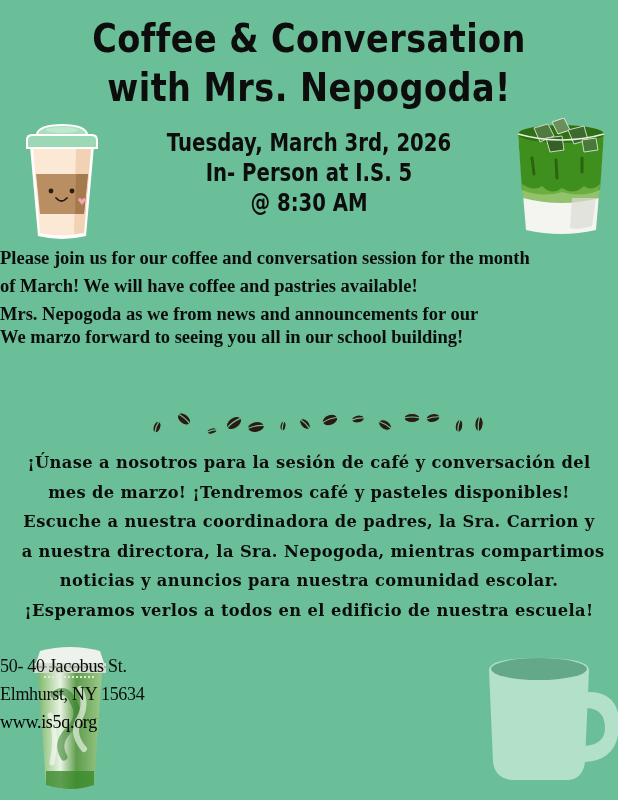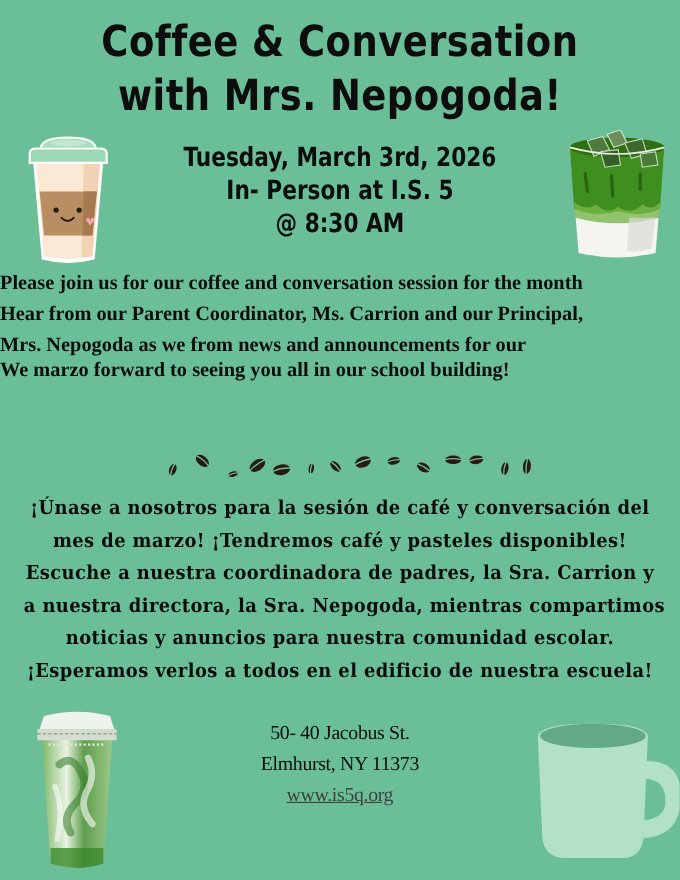--- a/index.html
+++ b/index.html
@@ -59,28 +59,27 @@
       font-size: 17.5px;
       line-height: 29.5px;
       letter-spacing: 0.4px;
       transform: scaleX(0.93);
       transform-origin: center top;
     }
     .es-body span { display: block; white-space: nowrap; }
 
     .address {
       position: absolute; left: 0; width: 618px; top: 652px;
-      text-align: center;
       font-family: "Liberation Serif", serif;
       font-size: 18px;
       line-height: 28px;
       letter-spacing: -0.3px;
     }
     .address span { display: block; }
-    .address a { color: #404040; text-decoration: underline; }
+    .address a { color: #000000; }
 
     .art { position: absolute; }
     .art svg { display: block; }
   </style>
 </head>
 <body>
 
 <div class="poster">
 
   <h1 class="title">
@@ -133,21 +132,21 @@
   </div>
 
   <div class="event">
     <span>Tuesday, March 3rd, 2026</span>
     <span>In- Person at I.S. 5</span>
     <span>@ 8:30 AM</span>
   </div>
 
   <div class="en-body">
     <span>Please join us for our coffee and conversation session for the month</span>
-    <span>Hear from our Parent Coordinator, Ms. Carrion and our Principal,</span>
+    <span>of March! We will have coffee and pastries available!</span>
     <span>Mrs. Nepogoda as we from news and announcements for our</span>
     <span class="tight">We marzo forward to seeing you all in our school building!</span>
   </div>
 
   <div class="beans">
     <svg width="618" height="40" viewBox="0 0 618 40">
       <g fill="#2a1a12" stroke="#6bbf98" stroke-width="1.2">
         <g transform="translate(157,22) rotate(-70)">
             <ellipse rx="6" ry="3.8"></ellipse>
             <path d="M-6 0 Q0 -1.5 6 0" fill="none"></path>
@@ -235,21 +234,21 @@
       <path d="M14 32 L66 32" stroke="#dfe9d8" stroke-width="2" stroke-dasharray="2 2"></path>
 
       <path d="M4 18 L76 18 L76 28 L4 28 Z" fill="#d4ddd0"></path>
       <path d="M10 6 Q40 -2 70 6 L74 18 L6 18 Z" fill="#eef2ec"></path>
       <path d="M4 22 L76 22" stroke="#9aa597" stroke-width="1.5" stroke-dasharray="3 2"></path>
     </svg>
   </div>
 
   <div class="address">
     <span>50- 40 Jacobus St.</span>
-    <span>Elmhurst, NY 11373</span>
+    <span>Elmhurst, NY 15634</span>
     <span><a>www.is5q.org</a></span>
   </div>
 
   <div class="art" style="left:485px;top:650px;">
     <svg width="133" height="140" viewBox="0 0 133 140">
       <path d="M100 42 Q136 40 134 78 Q132 110 100 112 L100 96 Q120 94 120 78 Q120 58 100 58 Z" fill="#b2e0c8"></path>
       <path d="M4 20 Q4 8 54 8 Q104 8 104 20 L100 112 Q98 128 84 130 L26 130 Q10 128 8 112 Z" fill="#b2e0c8"></path>
       <ellipse cx="54" cy="19" rx="48" ry="11" fill="#63a988"></ellipse>
     </svg>
   </div>

